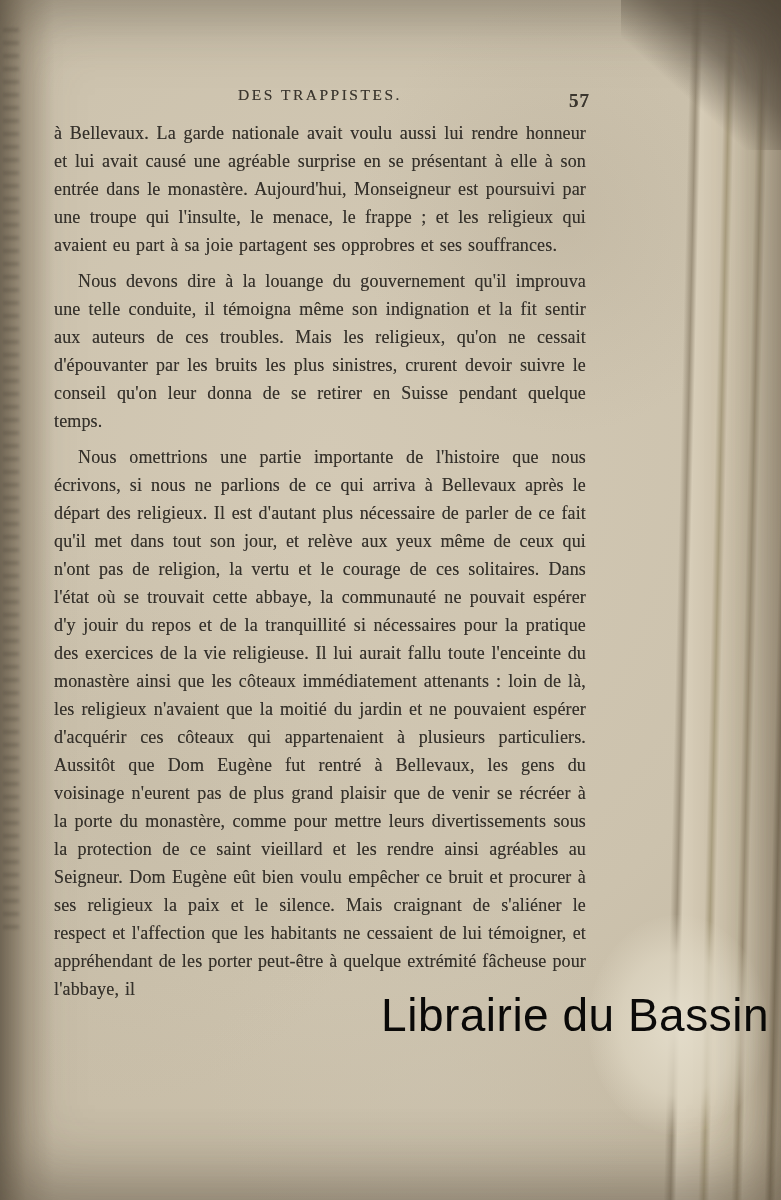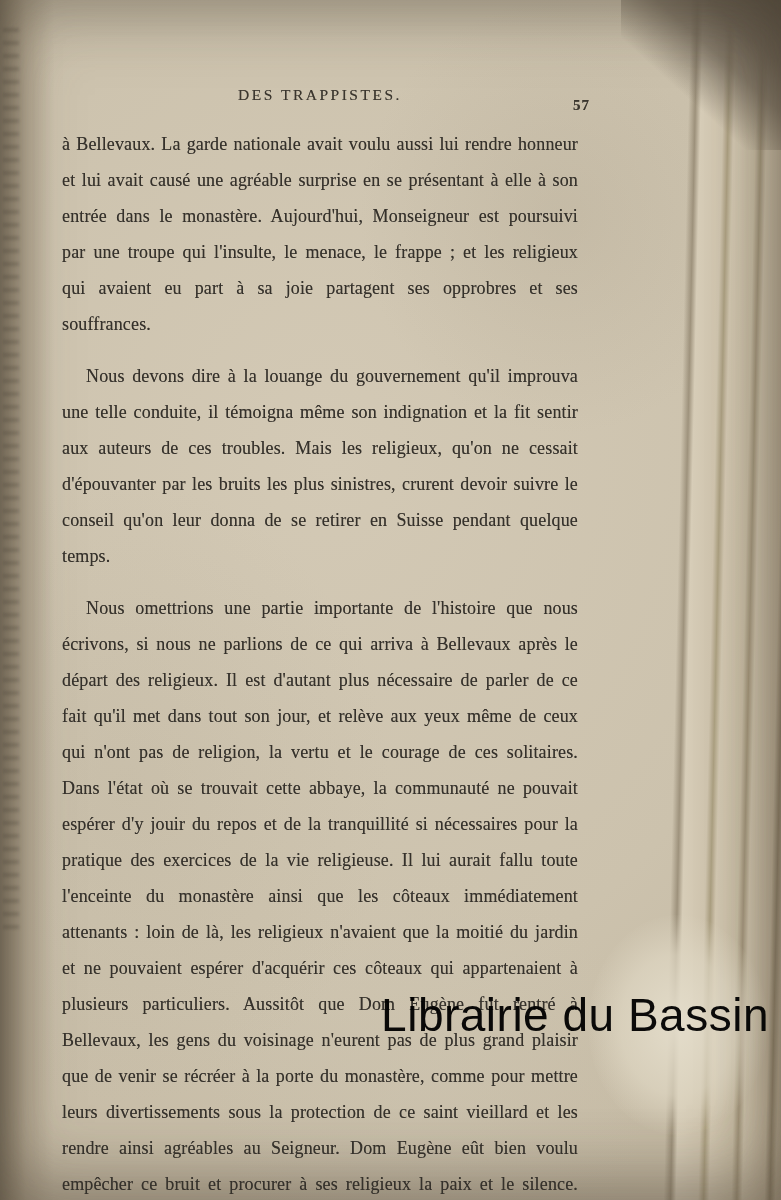--- a/index.html
+++ b/index.html
@@ -73,26 +73,26 @@
     position:absolute; left:46px; top:86px; width:548px; z-index:3;
     color:#35312b;
     text-shadow: 0 0 0.5px rgba(53,49,43,0.55);
   }
   .page-header {
     position:relative; height:24px; margin-bottom:9px;
     font-size:15.5px; letter-spacing:2.5px; color:#3b362e;
   }
   .page-header .title { display:block; text-align:center; }
   .page-header .num {
-    position:absolute; right:4px; top:11px;
-    letter-spacing:1px; font-weight:bold; font-size:15px;
+    position:absolute; right:4px; top:4px;
+    letter-spacing:1px; font-weight:bold; font-size:19px;
   }
   .text-block p {
-    margin:16px;
-    font-size:18px; line-height:36px;
+    margin:8px;
+    font-size:18px; line-height:28px;
     text-align:justify; text-justify:inter-word;
     word-spacing:1.2px; letter-spacing:0.15px;
   }
   .text-block p.indented { text-indent:24px; }
   .watermark {
     position:absolute; right:12px; top:988px; z-index:5;
     font-family:"Liberation Sans", sans-serif;
     font-size:46px; letter-spacing:0.5px; white-space:nowrap;
     color:#000000; opacity:0.95;
   }

